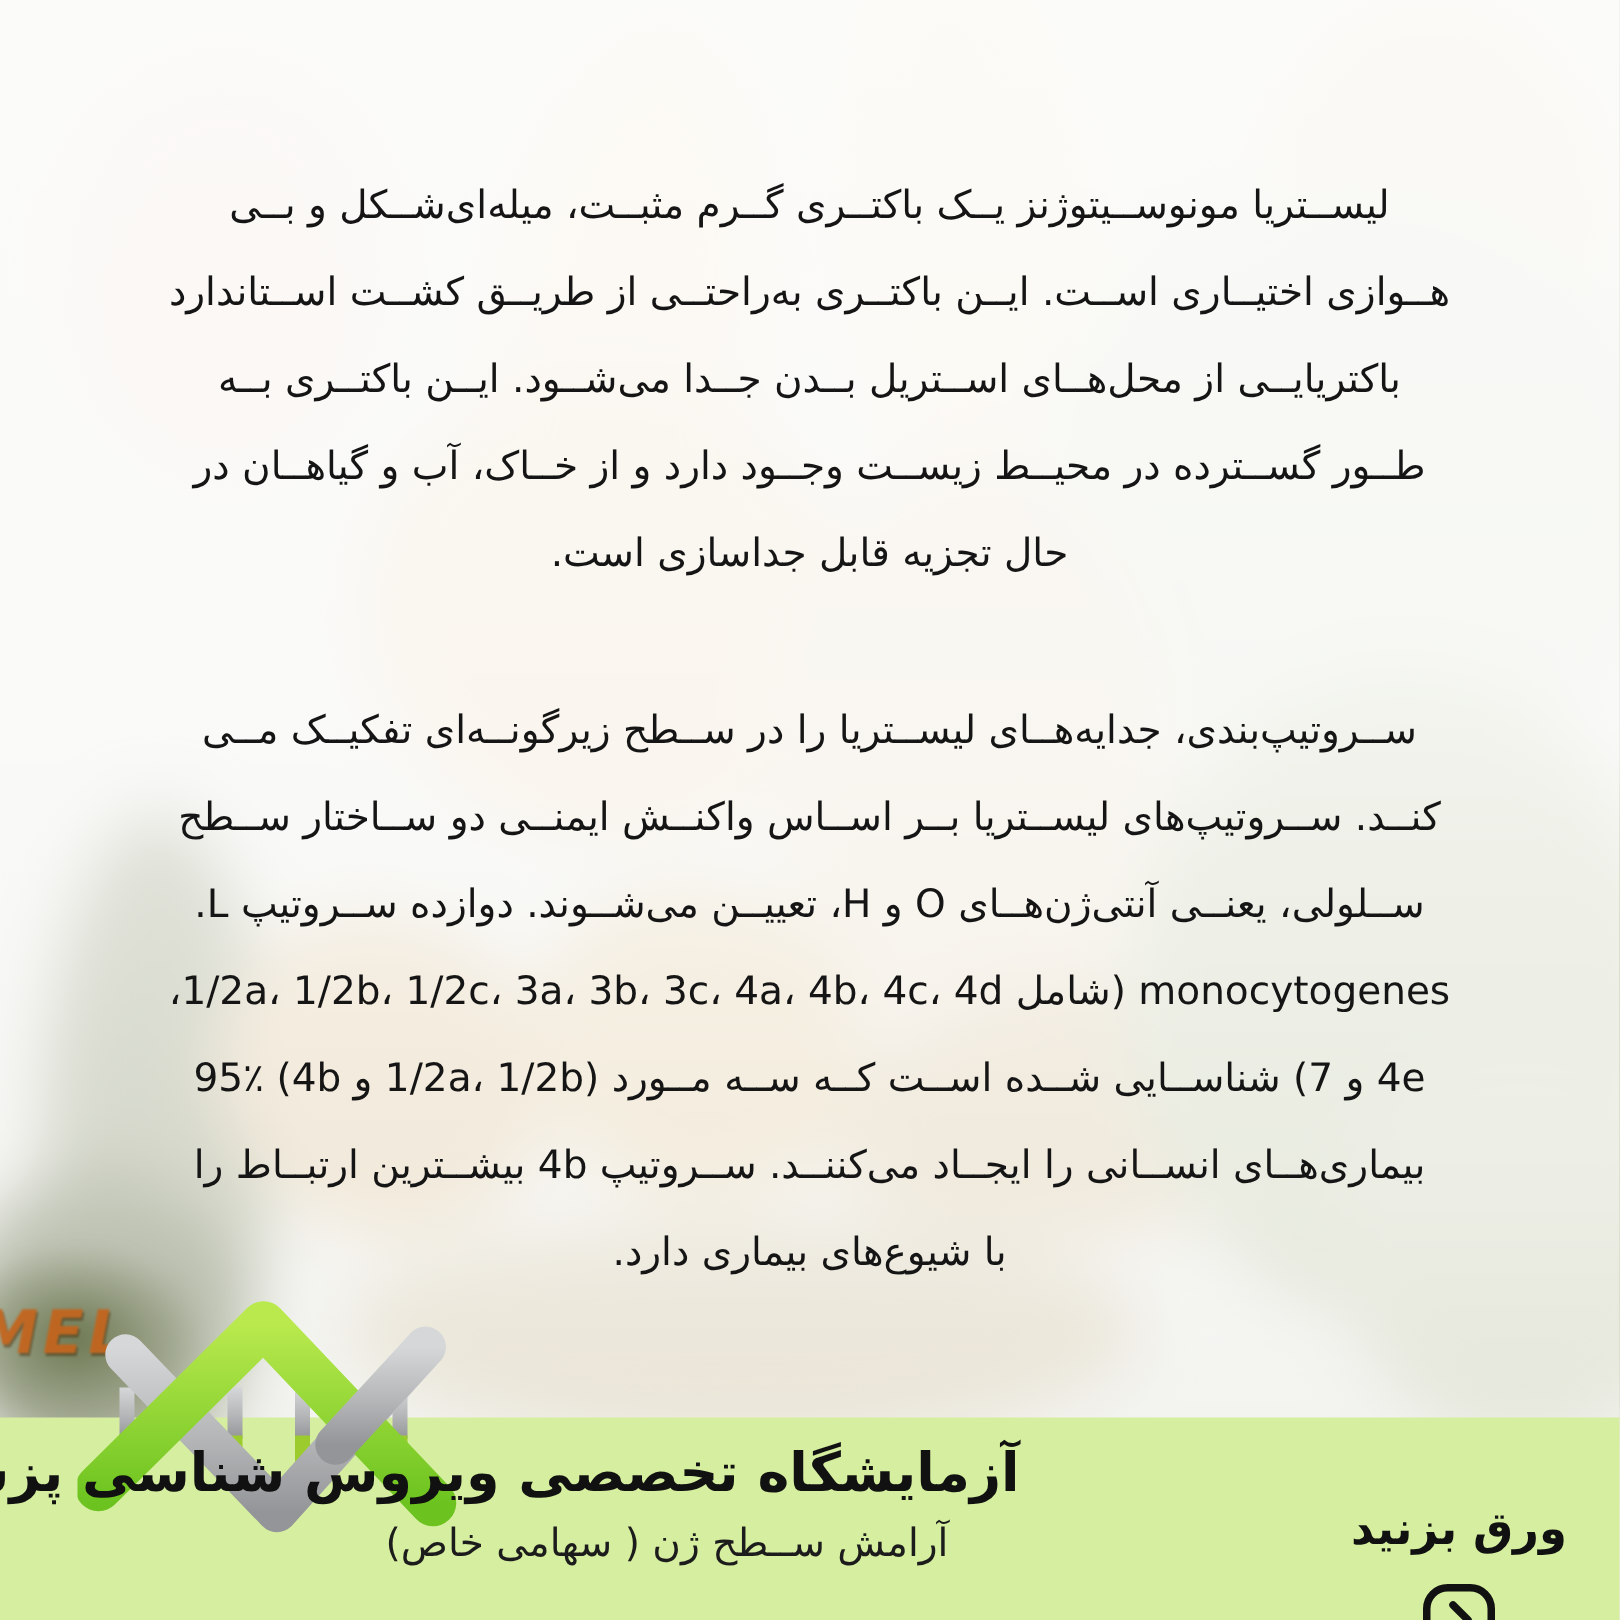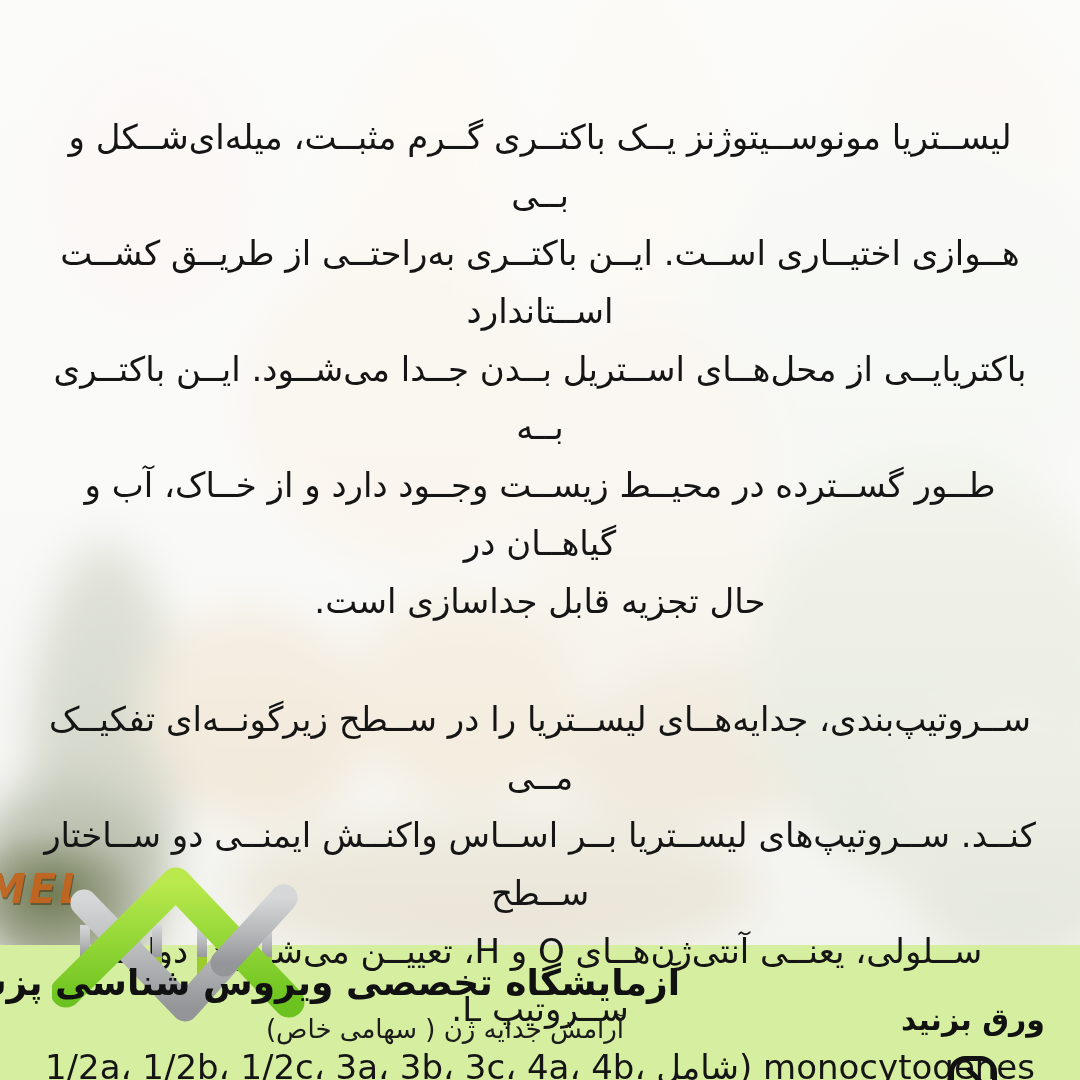--- a/index.html
+++ b/index.html
@@ -34,21 +34,21 @@
             rgba(255,255,255,.40) 100%); }
   .dark-corner { position:absolute; left:-34px; top:830px; width:170px; height:125px;
                  background:radial-gradient(closest-side, rgba(96,108,66,.85), rgba(96,108,66,0));
                  filter:blur(6px); }
   .watermark { position:absolute; left:-14px; top:866px; font-size:40px; font-weight:800;
                font-style:italic; color:#c4641c; letter-spacing:3px; opacity:.92;
                text-shadow:1px 2px 0 rgba(70,45,10,.55); filter:blur(.6px); }
 
   
   .article { position:absolute; z-index:3; left:40px; right:40px; top:108px; }
-  .para { white-space:pre-line; text-align:center; font-size:34px; line-height:58px;
+  .para { white-space:pre-line; text-align:center; font-size:26px; line-height:58px;
           font-weight:500; color:#151515; }
   .para + .para { margin-top:60px; }
 
   
   .band { position:absolute; z-index:2; left:0; right:0; top:945px; height:135px; background:#d6ee9f; }
   .logo { position:absolute; z-index:4; left:52px; top:853px; }
   .lab-title { position:absolute; z-index:5; left:50px; top:962px; width:630px;
                text-align:center; font-size:36px; font-weight:800; letter-spacing:-1px;
                white-space:nowrap; color:#111; }
   .lab-subtitle { position:absolute; z-index:5; left:230px; top:1014px; width:430px;
@@ -122,21 +122,21 @@
     <rect x="145" y="104" width="10" height="32" fill="#9ccb2d"></rect>
     <rect x="210" y="72" width="10" height="34" fill="url(#silver)"></rect>
     <rect x="210" y="104" width="10" height="32" fill="#9ccb2d"></rect>
   </g>
   <path d="M 32 50 L 133 155 L 232 45" fill="none" stroke="url(#silver)" stroke-width="27" stroke-linecap="round" stroke-linejoin="round"></path>
   <path d="M 14 139 L 124 30 L 237 149" fill="none" stroke="url(#lime)" stroke-width="31" stroke-linecap="round" stroke-linejoin="round"></path>
   <path d="M 232 45 L 172 110" fill="none" stroke="url(#silver)" stroke-width="27" stroke-linecap="round"></path>
 </svg>
 
 <div class="lab-title">آزمایشگاه تخصصی ویروس شناسی پزشکی آرامیس</div>
-<div class="lab-subtitle">آرامش جدایه ژن ( سهامی خاص)</div>
+<div class="lab-subtitle">آرامش ســطح ژن ( سهامی خاص)</div>
 
 <div class="swipe">
   <span class="swipe-label">ورق بزنید</span>
   <svg class="swipe-icon" viewBox="0 0 50 50">
     <rect x="3.5" y="3.5" width="43" height="43" rx="14" fill="none" stroke="#111" stroke-width="5"></rect>
     <polyline points="21 15, 31 25, 21 35" fill="none" stroke="#111" stroke-width="5" stroke-linecap="round" stroke-linejoin="round"></polyline>
   </svg>
 </div>
 
 </body></html>

